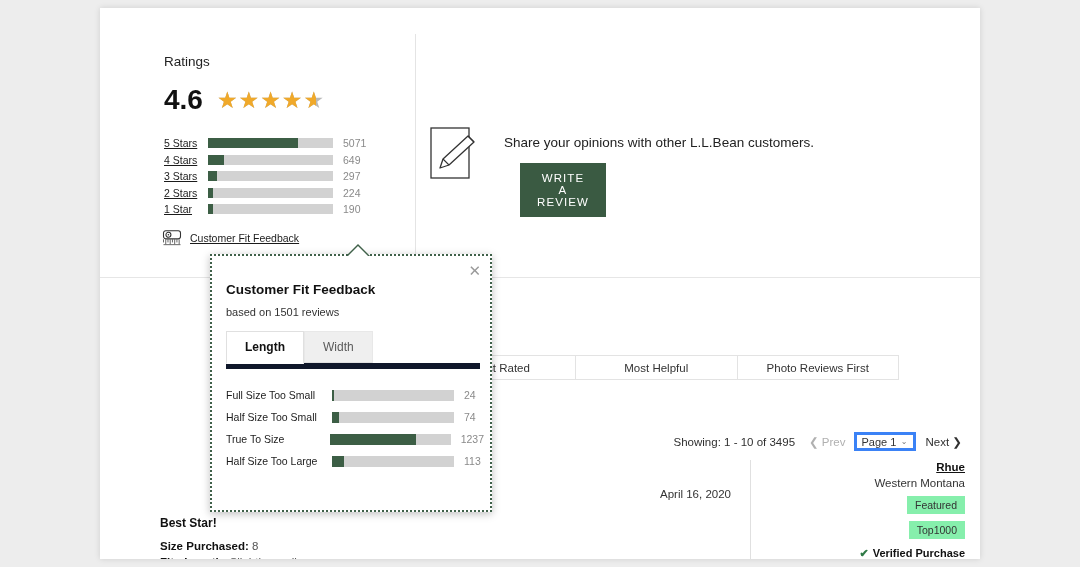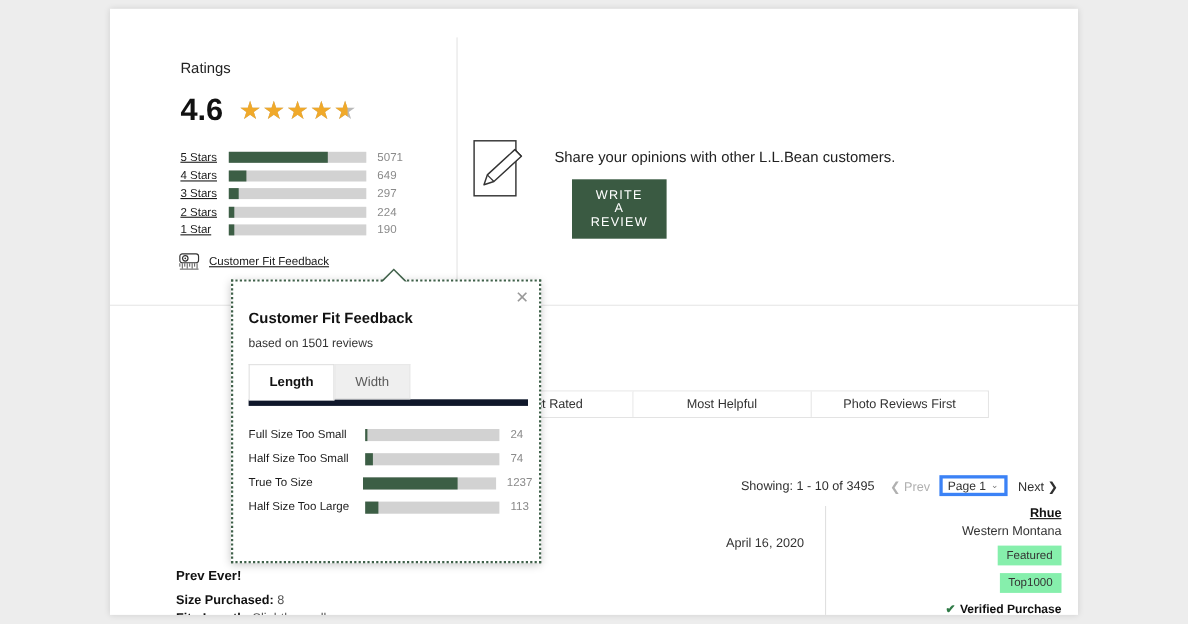--- a/index.html
+++ b/index.html
@@ -561,21 +561,21 @@
     <div class="review-date">April 16, 2020</div>
     <div class="review-meta">
       <div class="reviewer-name">Rhue</div>
       <div class="reviewer-loc">Western Montana</div>
       <div><span class="badge">Featured</span></div>
       <div><span class="badge">Top1000</span></div>
       <div class="verified">
         <span class="chk">✔</span><span>Verified Purchase</span>
       </div>
     </div>
-    <div class="review-title">Prev Ever!</div>
+    <div class="review-title">Best Star!</div>
     <div class="review-fields" id="review-fields">
         <div><b>Size Purchased:</b> <span>8</span></div>
         <div><b>Fit - Length:</b> <span>Slightly small</span></div>
       </div>
 
     <div class="popup">
       <span class="popup-arrow-b"></span>
       <span class="popup-arrow"></span>
       <span class="popup-close">✕</span>
       <div class="popup-title">Customer Fit Feedback</div>

